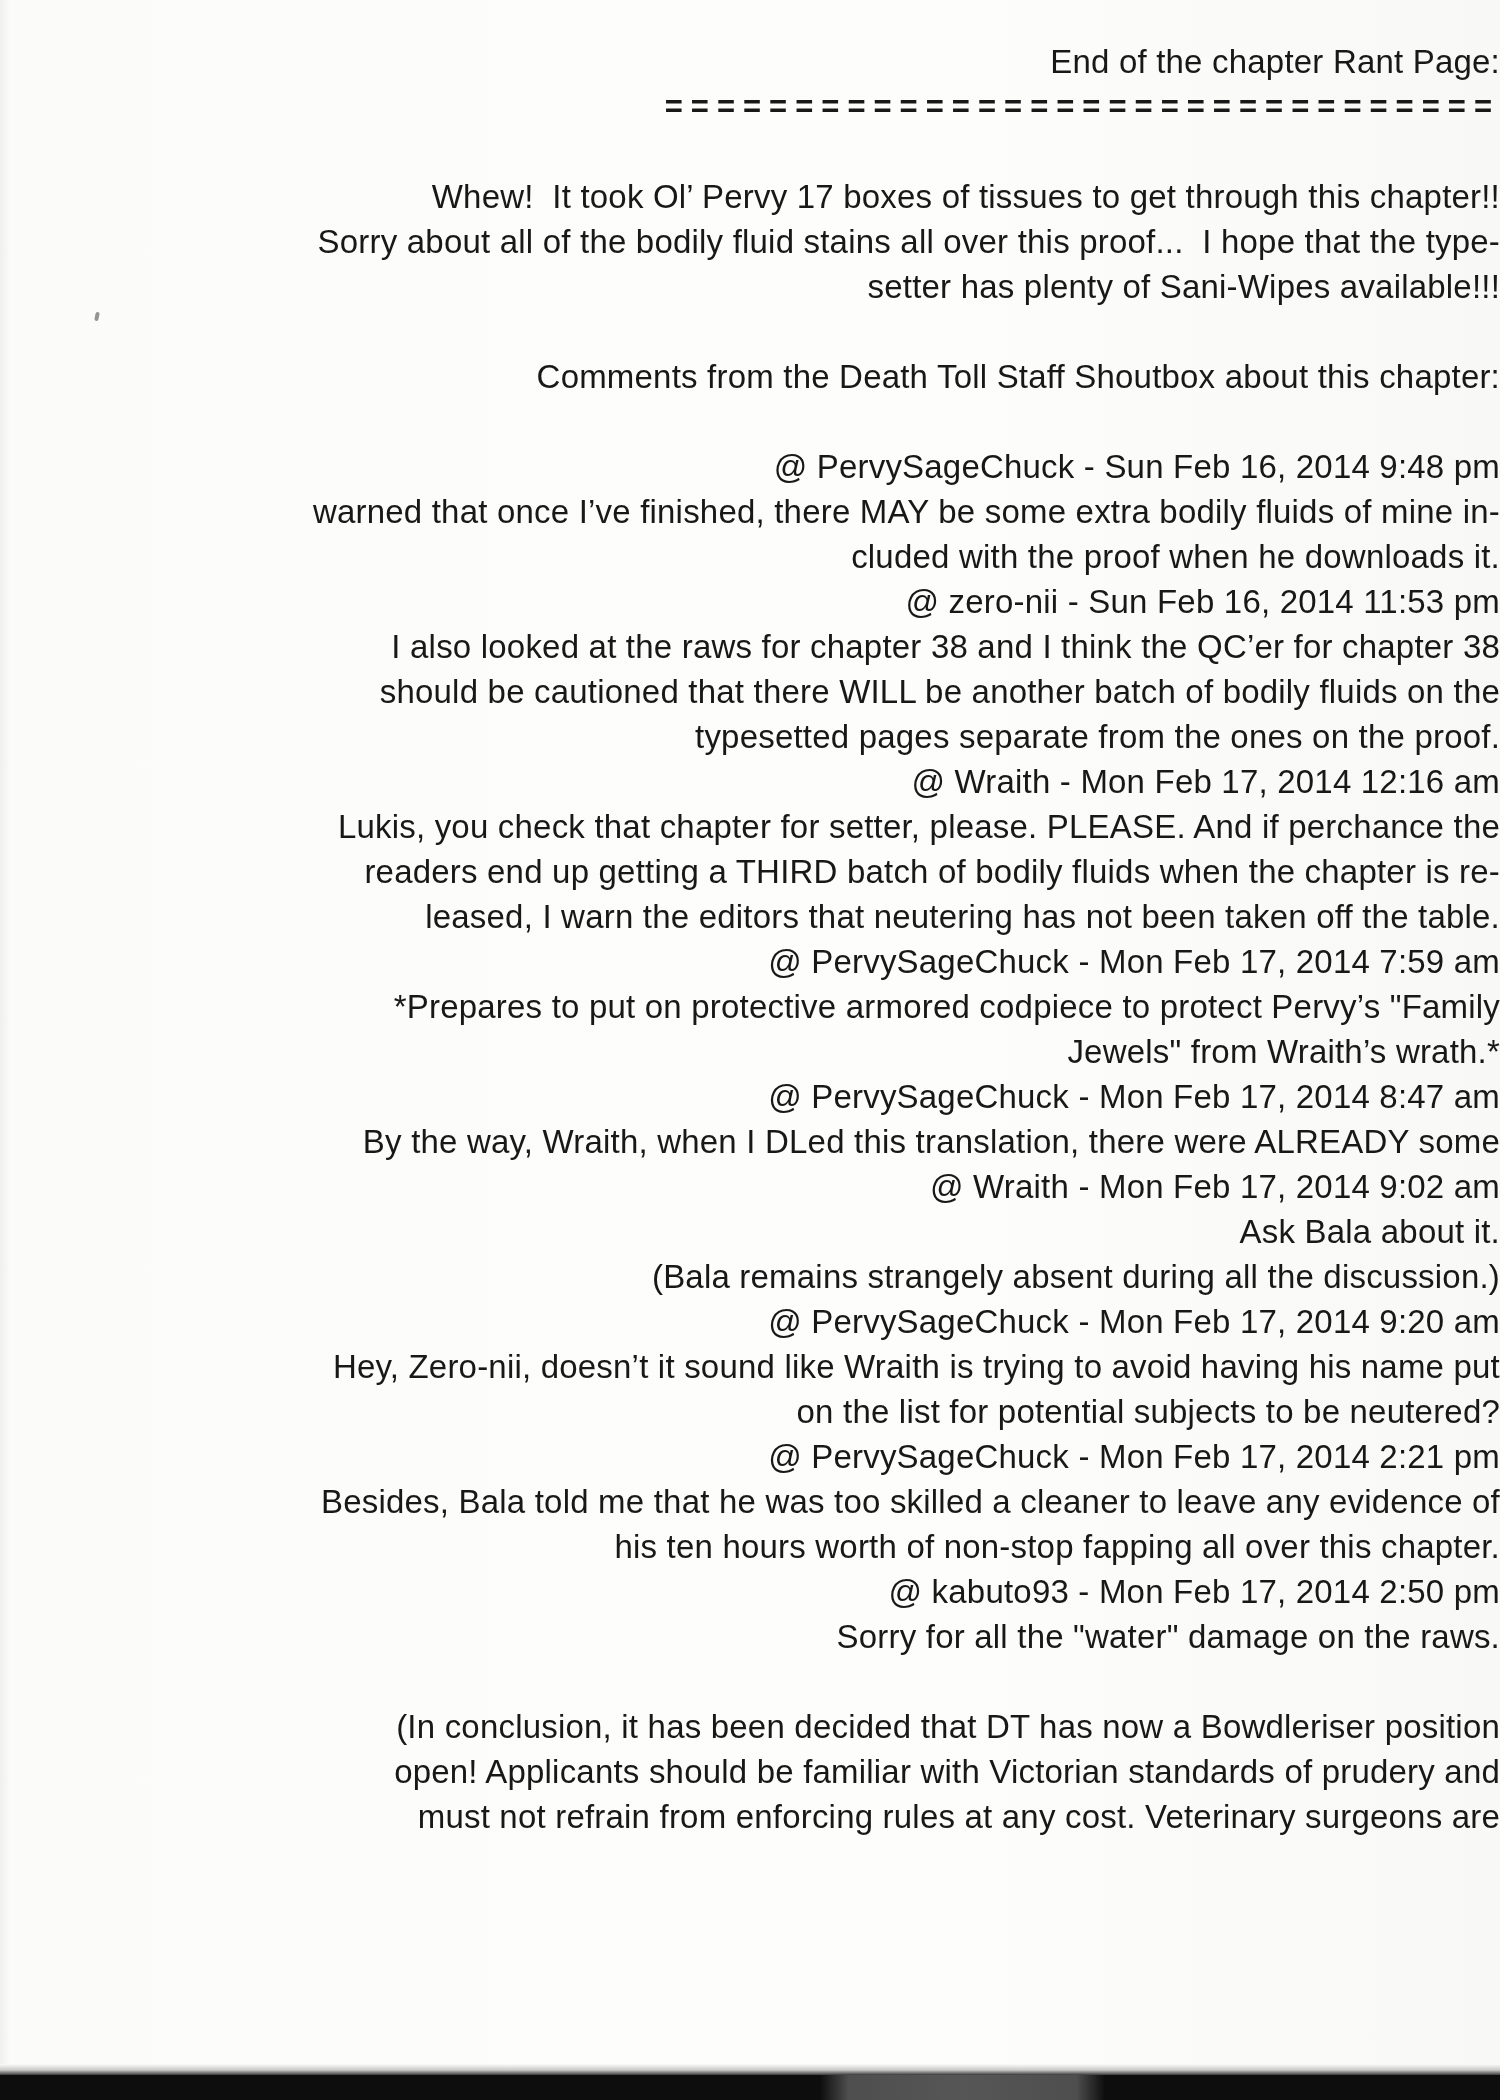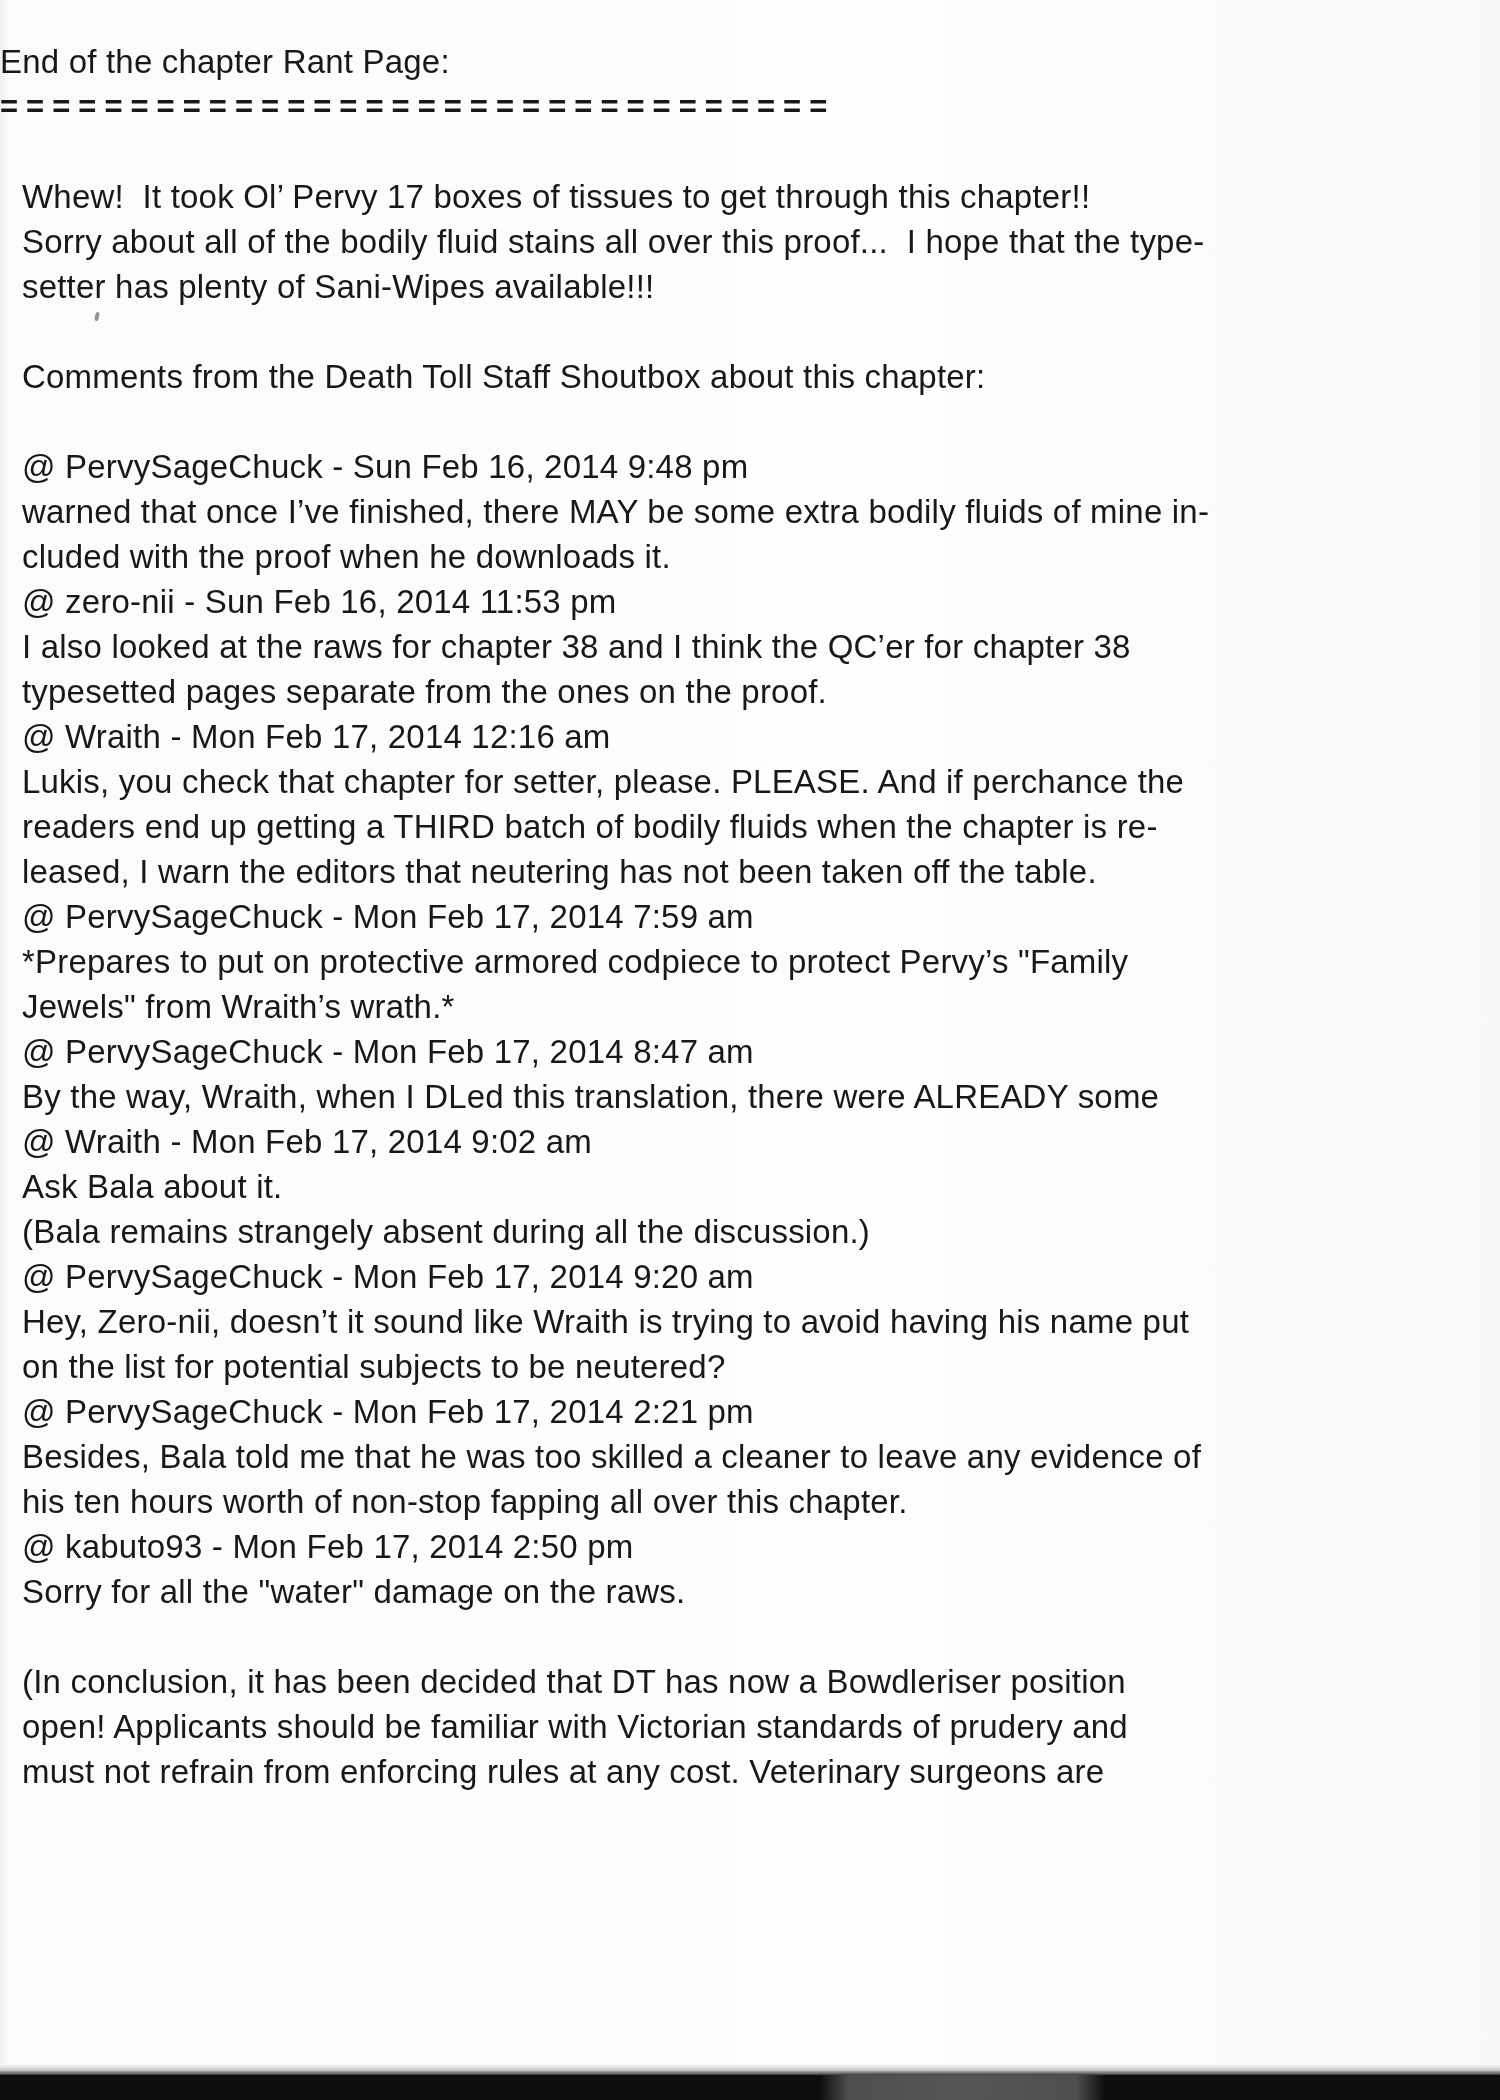--- a/index.html
+++ b/index.html
@@ -12,21 +12,21 @@
     font-family: "Liberation Sans", sans-serif;
   }
   .page {
     position: absolute;
     inset: 0;
     background: linear-gradient(90deg, #efefed 0px, #fbfbfa 10px, #fdfdfc 60%, #f8f8f6 100%);
   }
   .content {
     position: relative;
     padding-top: 39px;
-    text-align: left;
+    text-align: right;
     font-size: 33px;
     line-height: 45px;
     letter-spacing: 0.2px;
   }
   .line { white-space: pre-wrap; }
   .divider {
     font-weight: bold;
     letter-spacing: 8px;
     font-size: 31px;
   }
@@ -77,20 +77,21 @@
     <div class="line shoutbox-heading">Comments from the Death Toll Staff Shoutbox about this chapter:</div>
     <div class="comments">
         <div class="comment">
           <div class="line">@ PervySageChuck - Sun Feb 16, 2014 9:48 pm</div>
           <div class="line">warned that once I’ve finished, there MAY be some extra bodily fluids of mine in-</div>
           <div class="line">cluded with the proof when he downloads it.</div>
         </div>
         <div class="comment">
           <div class="line">@ zero-nii - Sun Feb 16, 2014 11:53 pm</div>
           <div class="line">I also looked at the raws for chapter 38 and I think the QC’er for chapter 38</div>
+          <div class="line">should be cautioned that there WILL be another batch of bodily fluids on the</div>
           <div class="line">typesetted pages separate from the ones on the proof.</div>
         </div>
         <div class="comment">
           <div class="line">@ Wraith - Mon Feb 17, 2014 12:16 am</div>
           <div class="line">Lukis, you check that chapter for setter, please. PLEASE. And if perchance the</div>
           <div class="line">readers end up getting a THIRD batch of bodily fluids when the chapter is re-</div>
           <div class="line">leased, I warn the editors that neutering has not been taken off the table.</div>
         </div>
         <div class="comment">
           <div class="line">@ PervySageChuck - Mon Feb 17, 2014 7:59 am</div>

